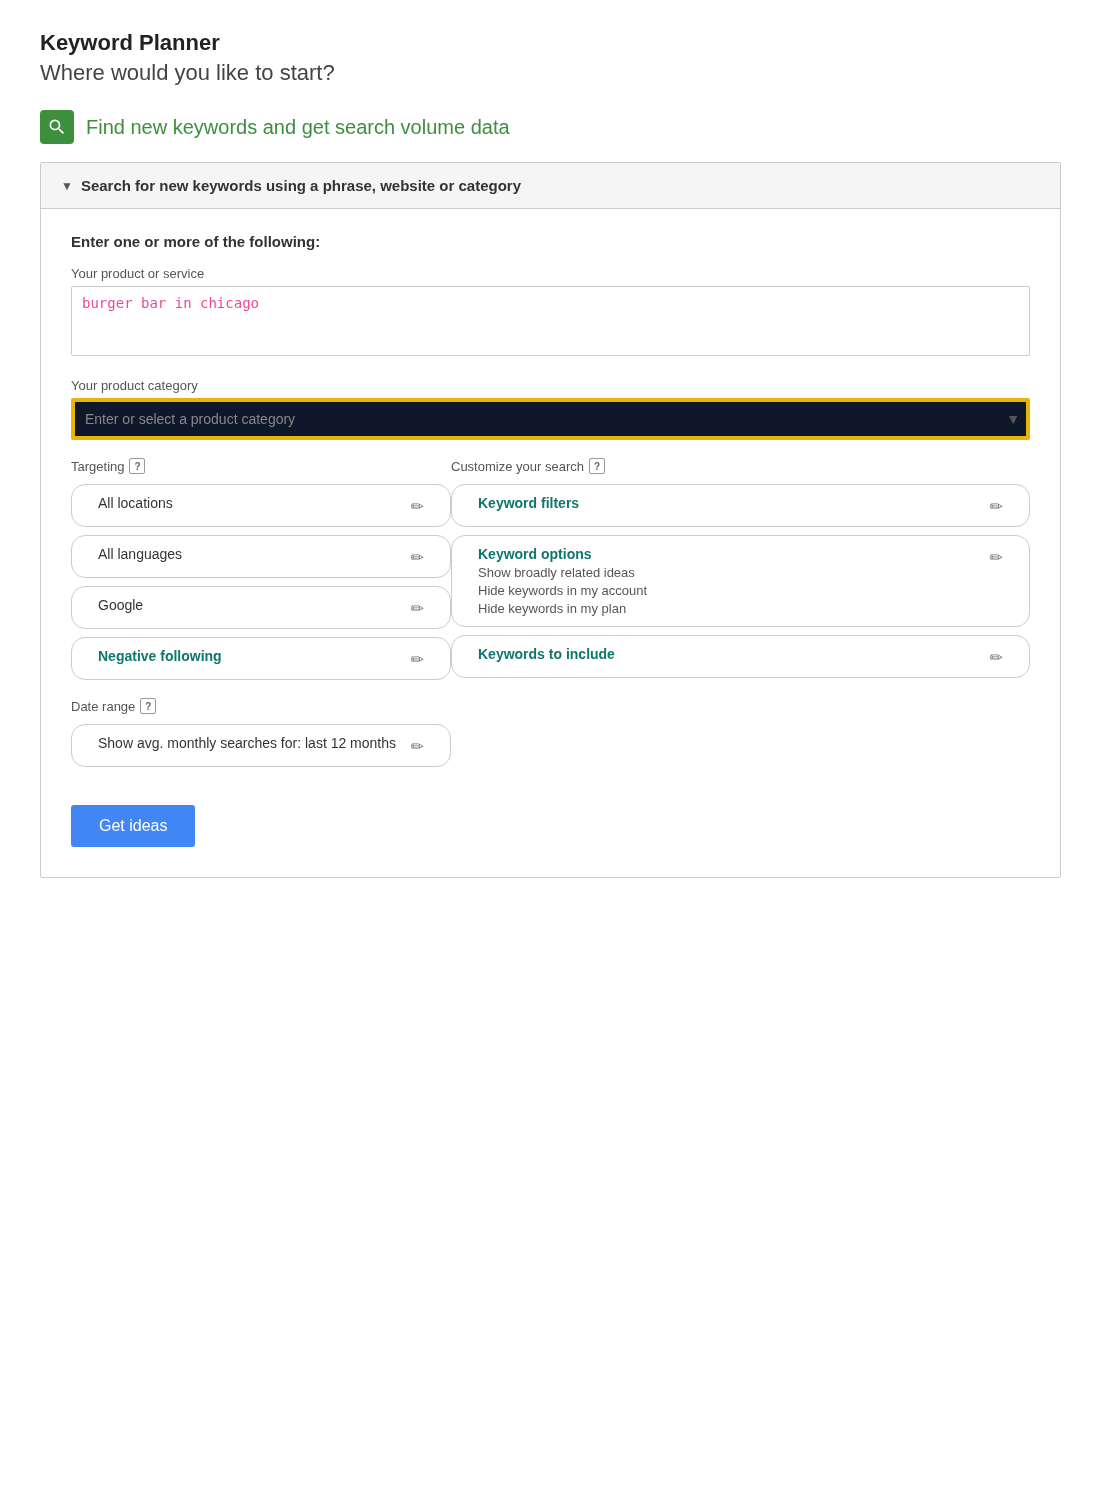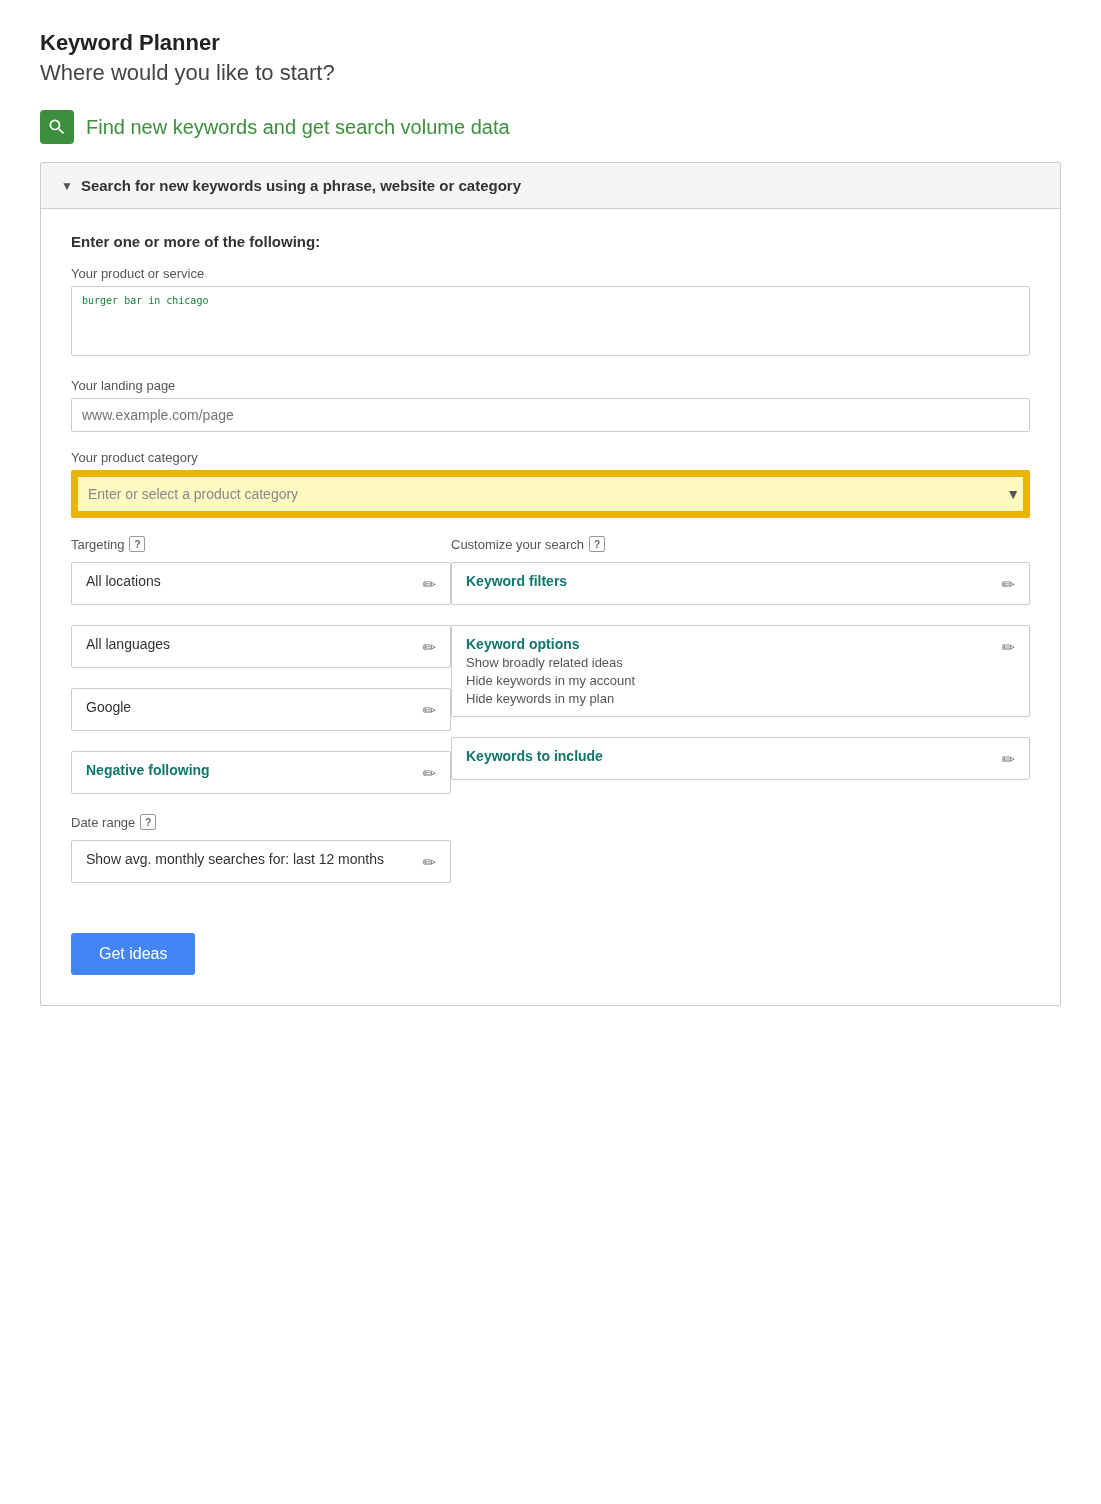--- a/index.html
+++ b/index.html
@@ -95,38 +95,38 @@
       padding: 8px 10px;
       font-size: 14px;
       color: #333;
       outline: none;
     }
     .textarea-input {
       width: 100%;
       border: 1px solid #ccc;
       border-radius: 2px;
       padding: 8px 10px;
-      font-size: 10px;
-      color: #15803d;
+      font-size: 14px;
+      color: #ec4899;
       outline: none;
       height: 70px;
       resize: none;
     }
     .select-wrapper {
       position: relative;
       width: 100%;
     }
     .select-input {
       width: 100%;
-      border: 7px solid #eab308;
+      border: 4px solid #eab308;
       border-radius: 2px;
       padding: 9px 36px 9px 10px;
       font-size: 14px;
       color: #888;
-      background: #fef9c3;
+      background: #0f172a;
       appearance: none;
       outline: none;
       cursor: pointer;
     }
     .select-arrow {
       position: absolute;
       right: 10px;
       top: 50%;
       transform: translateY(-50%);
       font-size: 14px;
@@ -162,23 +162,23 @@
       height: 16px;
       border: 1px solid #999;
       border-radius: 2px;
       font-size: 10px;
       color: #666;
       font-weight: bold;
       cursor: pointer;
     }
     .option-box {
       border: 1px solid #ccc;
-      border-radius: 2px;
-      padding: 10px 14px;
-      margin-bottom: 20px;
+      border-radius: 14px;
+      padding: 10px 26px;
+      margin-bottom: 8px;
       display: flex;
       align-items: flex-start;
       justify-content: space-between;
       cursor: pointer;
       background: #fff;
     }
     .option-box-content {
       flex: 1;
     }
     .option-box-title {
@@ -245,24 +245,20 @@
   </div>
   <div class="card-body">
 
     <div class="form-section-title">Enter one or more of the following:</div>
 
     <div class="field-group">
       <div class="field-label">Your product or service</div>
       <textarea class="textarea-input" style="">burger bar in chicago</textarea>
     </div>
 
-    <div class="field-group">
-      <div class="field-label">Your landing page</div>
-      <input type="text" class="text-input" placeholder="www.example.com/page" style="">
-    </div>
 
     <div class="field-group">
       <div class="field-label">Your product category</div>
       <div class="select-wrapper">
         <select class="select-input">
           <option value="">Enter or select a product category</option>
         </select>
         <span class="select-arrow">▼</span>
       </div>
     </div>

